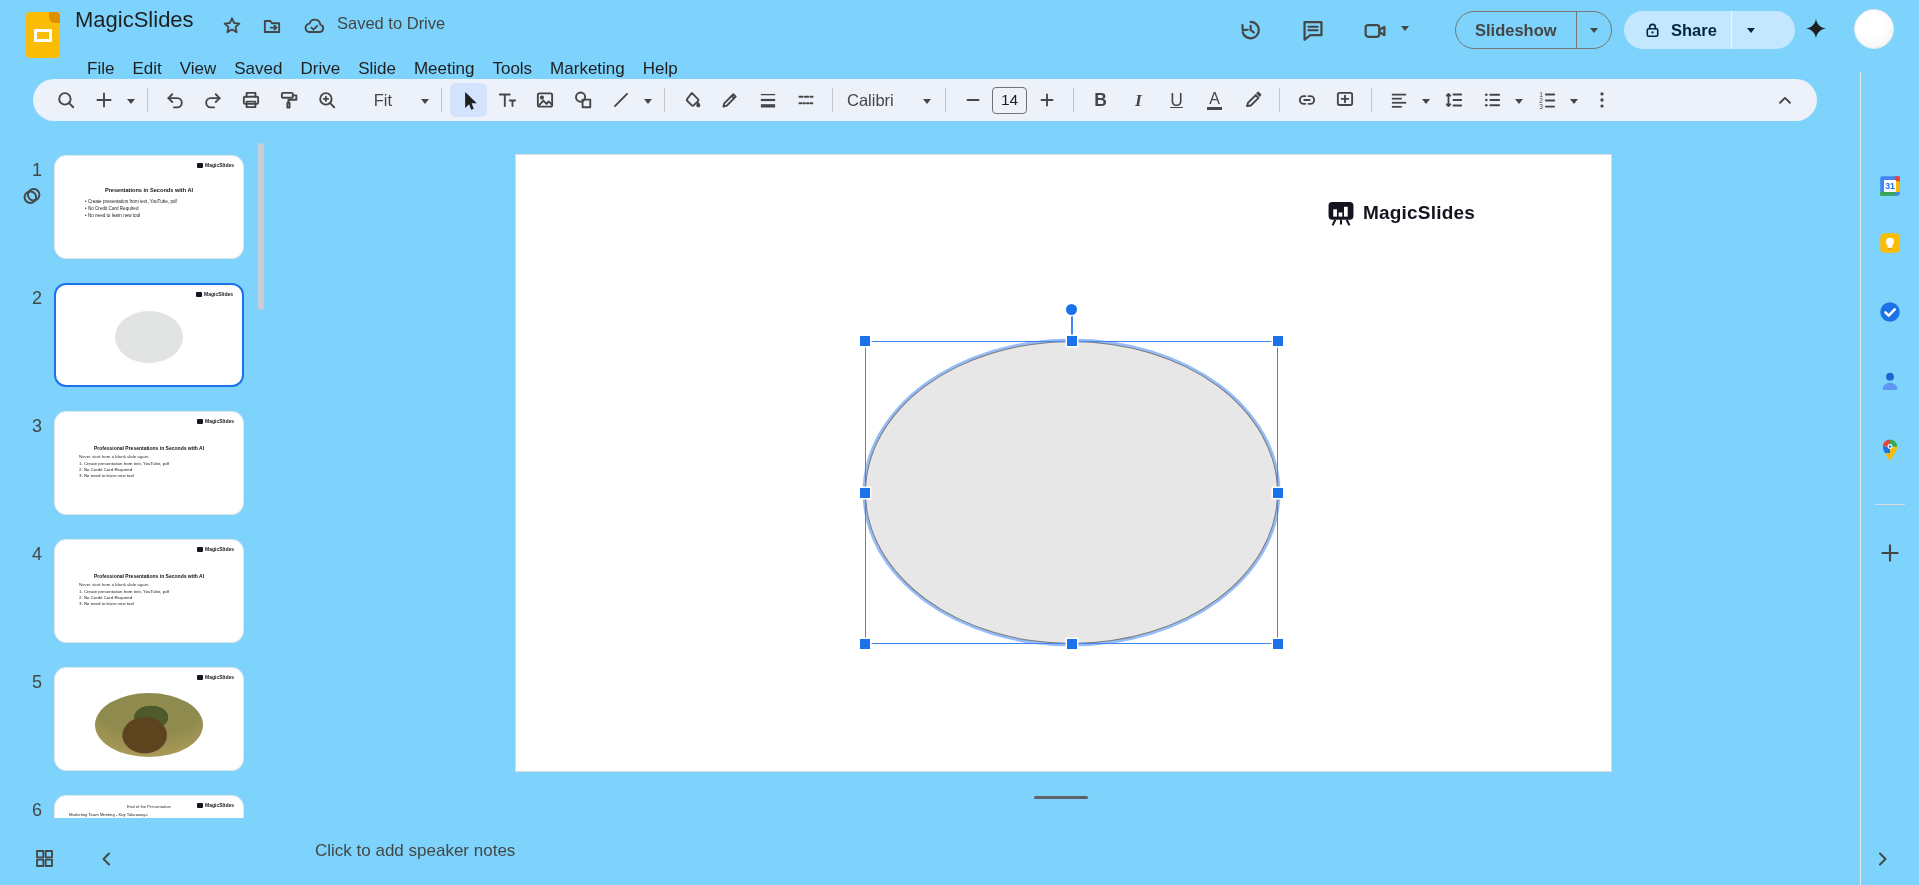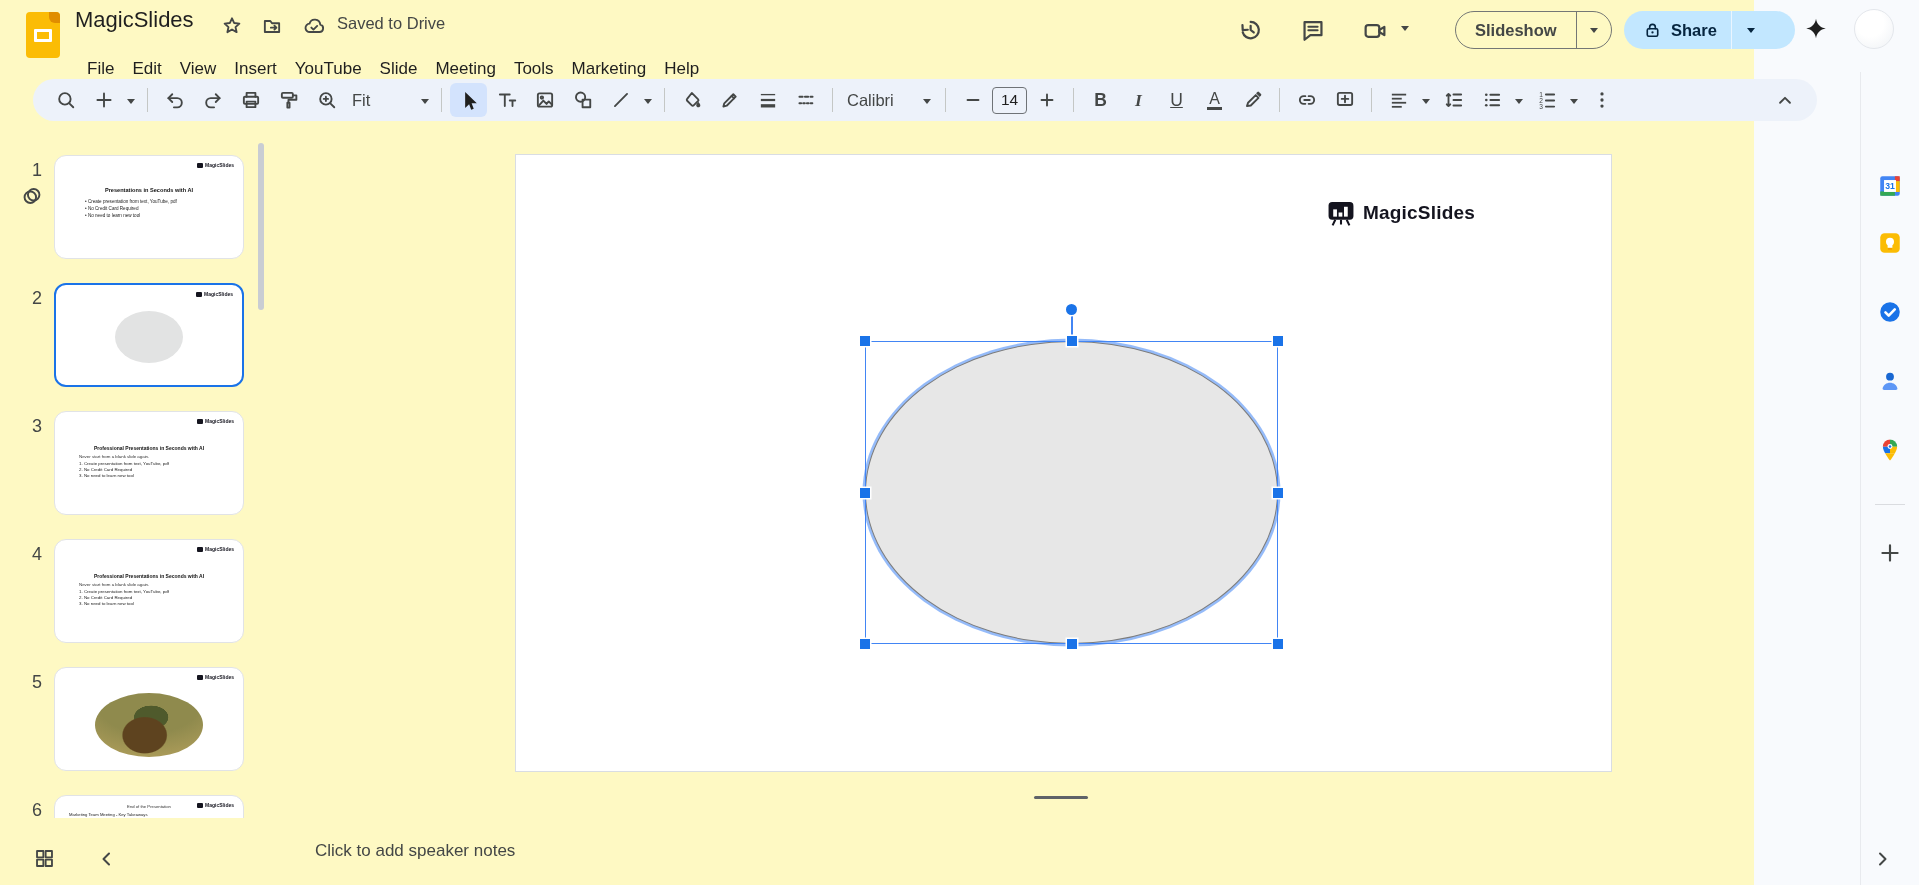--- a/index.html
+++ b/index.html
@@ -1,18 +1,18 @@
 <!DOCTYPE html>
 <html><head>
 <meta charset="utf-8">
 <style>
   * { box-sizing:border-box; margin:0; padding:0; }
   html,body { width:1919px; height:885px; }
   body { background:#f8fafd; font-family:"Liberation Sans", sans-serif; overflow:hidden; color:#202124; }
-  .app { position:relative; width:1754px; height:885px; background:#fef9c3; }
+  .app { position:relative; width:1919px; height:885px; background:#7dd3fc; }
   .abs { position:absolute; }
   svg.ic { stroke:#444746; fill:none; stroke-width:1.7; stroke-linecap:round; stroke-linejoin:round; width:22px; height:22px; display:block; }
   .caret { width:0; height:0; border:4.5px solid transparent; border-top:5.5px solid #444746; margin-top:6px; }
 
   
   .slides-logo { position:absolute; left:26px; top:12px; width:34px; height:46px; background:#fbbc05; border-radius:4px; }
   .slides-logo .fold { position:absolute; right:0; top:0; width:11px; height:11px; background:#e08d00; border-radius:0 4px 0 6px; }
   .slides-logo .inner { position:absolute; left:8px; top:17px; width:18px; height:13px; border:3px solid #fff; border-radius:1px; }
   .doc-title { position:absolute; left:75px; top:5px; font-size:22px; color:#1f1f1f; line-height:30px; }
   .saved-text { position:absolute; left:337px; top:14px; font-size:16.5px; color:#444746; }
@@ -32,21 +32,21 @@
             background:radial-gradient(circle at 40% 35%, #ffffff 0 40%, #eef1f5 100%); border:1px solid #e4e7ec; }
 
   
   .toolbar { position:absolute; left:33px; top:79px; width:1784px; height:42px; background:#edf2fa;
              border-radius:21px; display:flex; align-items:center; padding:0 14px; gap:1px; }
   .tb { min-width:37px; height:34px; display:flex; align-items:center; justify-content:center; border-radius:6px; }
   .tb.sel { background:#d3e3fd; }
   .tb-caret { min-width:16px; }
   .sep { width:1px; height:24px; background:#c4c7c5; margin:0 7px; flex:none; }
   .tb-label { font-size:16.5px; color:#444746; }
-  .fit-box { min-width:46px; justify-content:flex-start; padding-left:6px; }
+  .fit-box { min-width:46px; justify-content:flex-end; padding-left:6px; }
   .font-box { min-width:96px; display:flex; align-items:center; justify-content:space-between; padding:0 6px; height:34px; }
   .size-box { width:35px; height:27px; border:1px solid #6f7377; border-radius:4px; display:flex; align-items:center; justify-content:center; font-size:15.5px; color:#1f1f1f; }
   .tglyph { font-size:17.5px; color:#444746; font-weight:bold; }
   .tglyph.it { font-style:italic; font-weight:bold; font-family:"Liberation Serif", serif; }
   .tglyph.un { text-decoration:underline; font-weight:normal; }
   .tcolor { display:flex; flex-direction:column; align-items:center; line-height:15px; }
   .tcolor .bar { width:15px; height:3px; background:#444746; margin-top:1px; }
   .tb-spacer { flex:1; }
 
   
@@ -132,22 +132,22 @@
           <path d="M6.3 15.5a3.8 3.8 0 0 1-.4-7.6 5 5 0 0 1 9.8.9 3.4 3.4 0 0 1-.9 6.7z"></path>
           <path d="M7.6 11.4l1.9 1.9 3.4-3.4"></path>
         </svg>
     </div>
     <div class="saved-text">Saved to Drive</div>
 
     <nav class="menus">
       <span>File</span>
       <span>Edit</span>
       <span>View</span>
-      <span>Insert</span>
-      <span>YouTube</span>
+      <span>Saved</span>
+      <span>Drive</span>
       <span>Slide</span>
       <span>Meeting</span>
       <span>Tools</span>
       <span>Marketing</span>
       <span>Help</span>
     </nav>
 
     <div class="hdr-ic abs" style="left:1237px;top:17px;">
       <svg class="ic" viewBox="0 0 20 20" style="width:26px;height:26px;">
           <path d="M10.5 3.8a6.3 6.3 0 1 1-6.1 7.9"></path>

